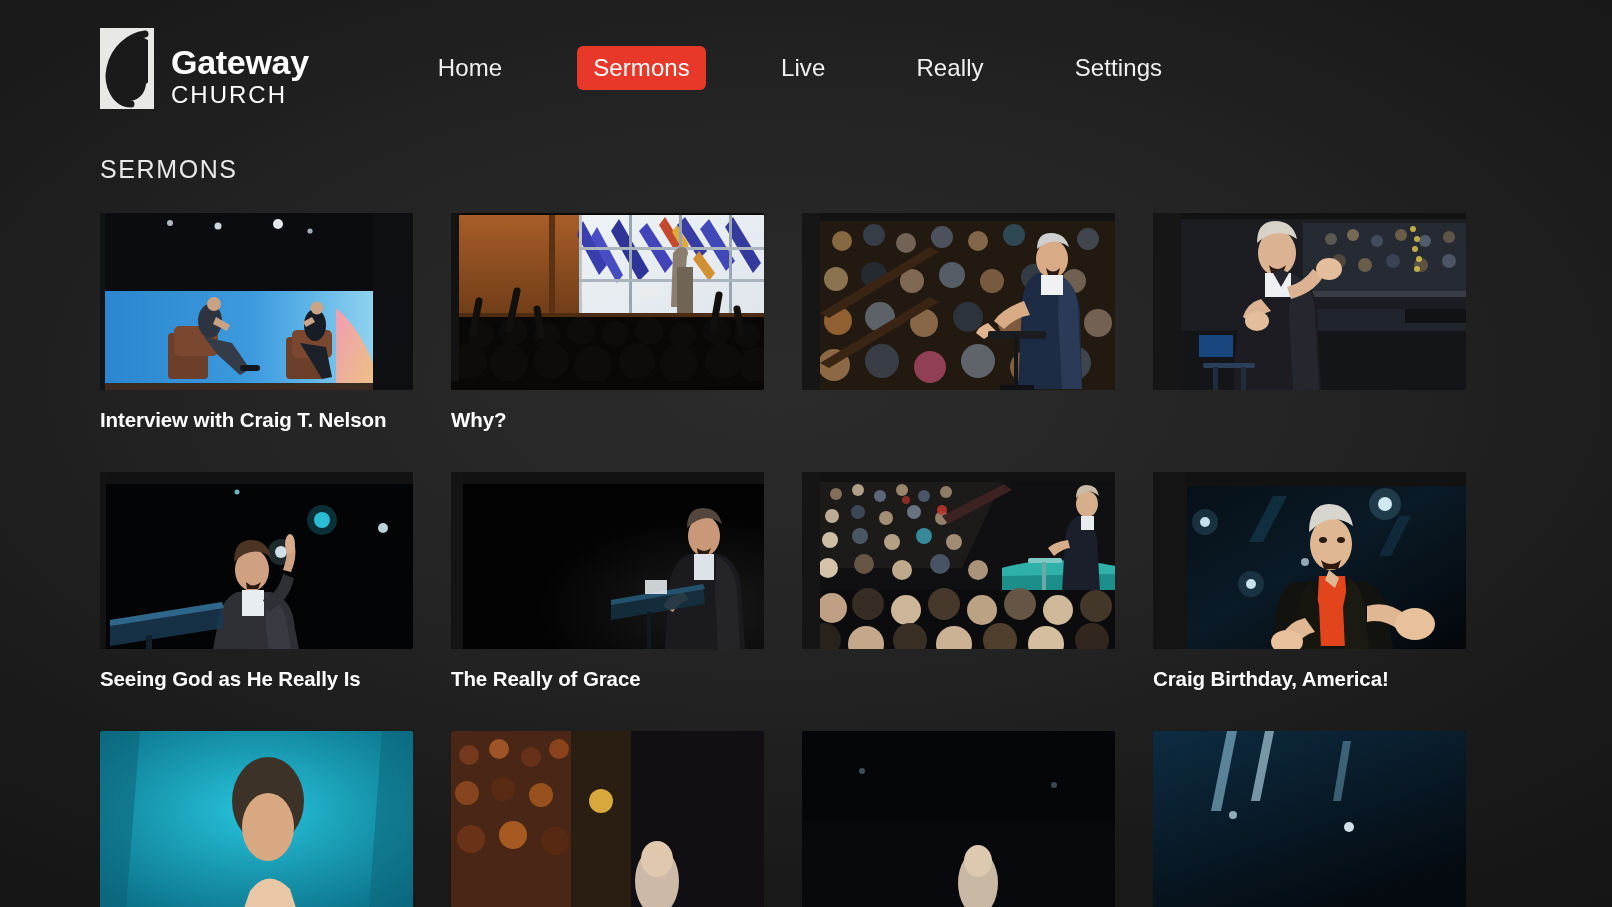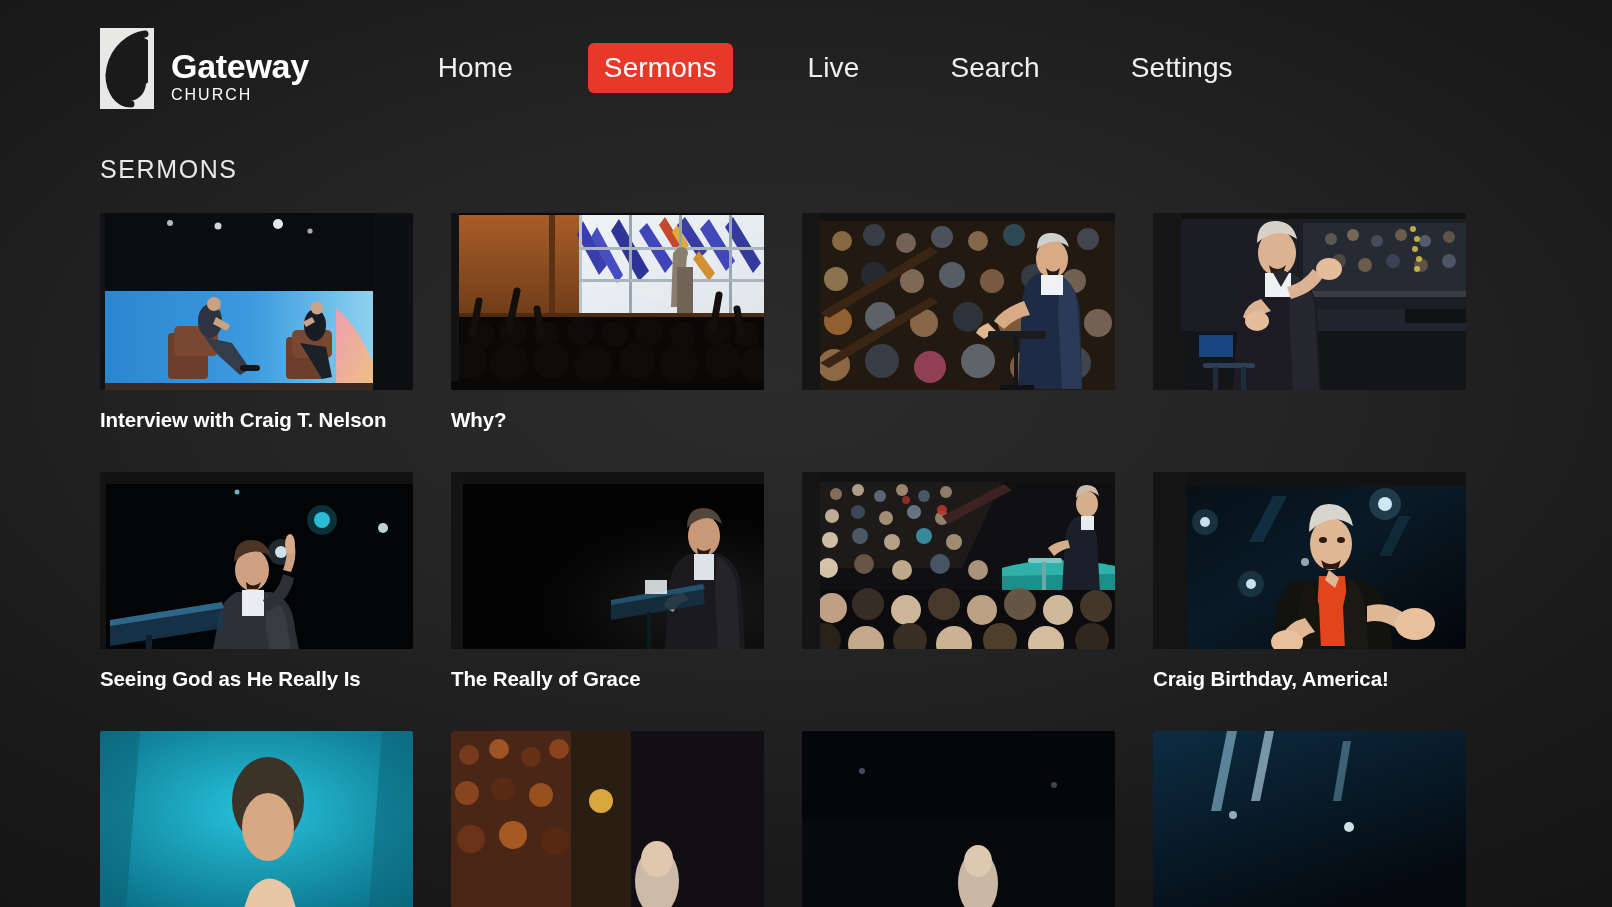--- a/index.html
+++ b/index.html
@@ -64,35 +64,35 @@
   }
   .brand-name {
     font-size: 34px;
     font-weight: bold;
     letter-spacing: -0.3px;
     color: #ffffff;
     line-height: 1.04;
     margin-top: 16px;
   }
   .brand-sub {
-    font-size: 16px;
+    font-size: 24px;
     font-weight: normal;
     letter-spacing: 2.0px;
     color: #ffffff;
     margin-top: 3px;
   }
 
   .nav {
     display: flex;
     align-items: center;
     margin-left: 113px;
   }
 
   .nav-item {
-    font-size: 28px;
+    font-size: 24px;
     color: #f0f0f0;
     letter-spacing: 0.1px;
     padding: 9px 16px;
     border-radius: 6px;
     white-space: nowrap;
     line-height: 1.12;
     background: transparent;
     border: none;
     font-family: inherit;
     cursor: pointer;
@@ -172,21 +172,21 @@
       <div class="brand-words">
         <span class="brand-name">Gateway</span>
         <span class="brand-sub">CHURCH</span>
       </div>
     </div>
 
     <nav class="nav">
       <button class="nav-item">Home</button>
       <button class="nav-item active">Sermons</button>
       <button class="nav-item">Live</button>
-      <button class="nav-item">Search</button>
+      <button class="nav-item">Really</button>
       <button class="nav-item">Settings</button>
     </nav>
   </div>
 
   <div class="section-title">SERMONS</div>
 
   <div class="grid">
 
     <div class="card">
       <div class="thumb">

